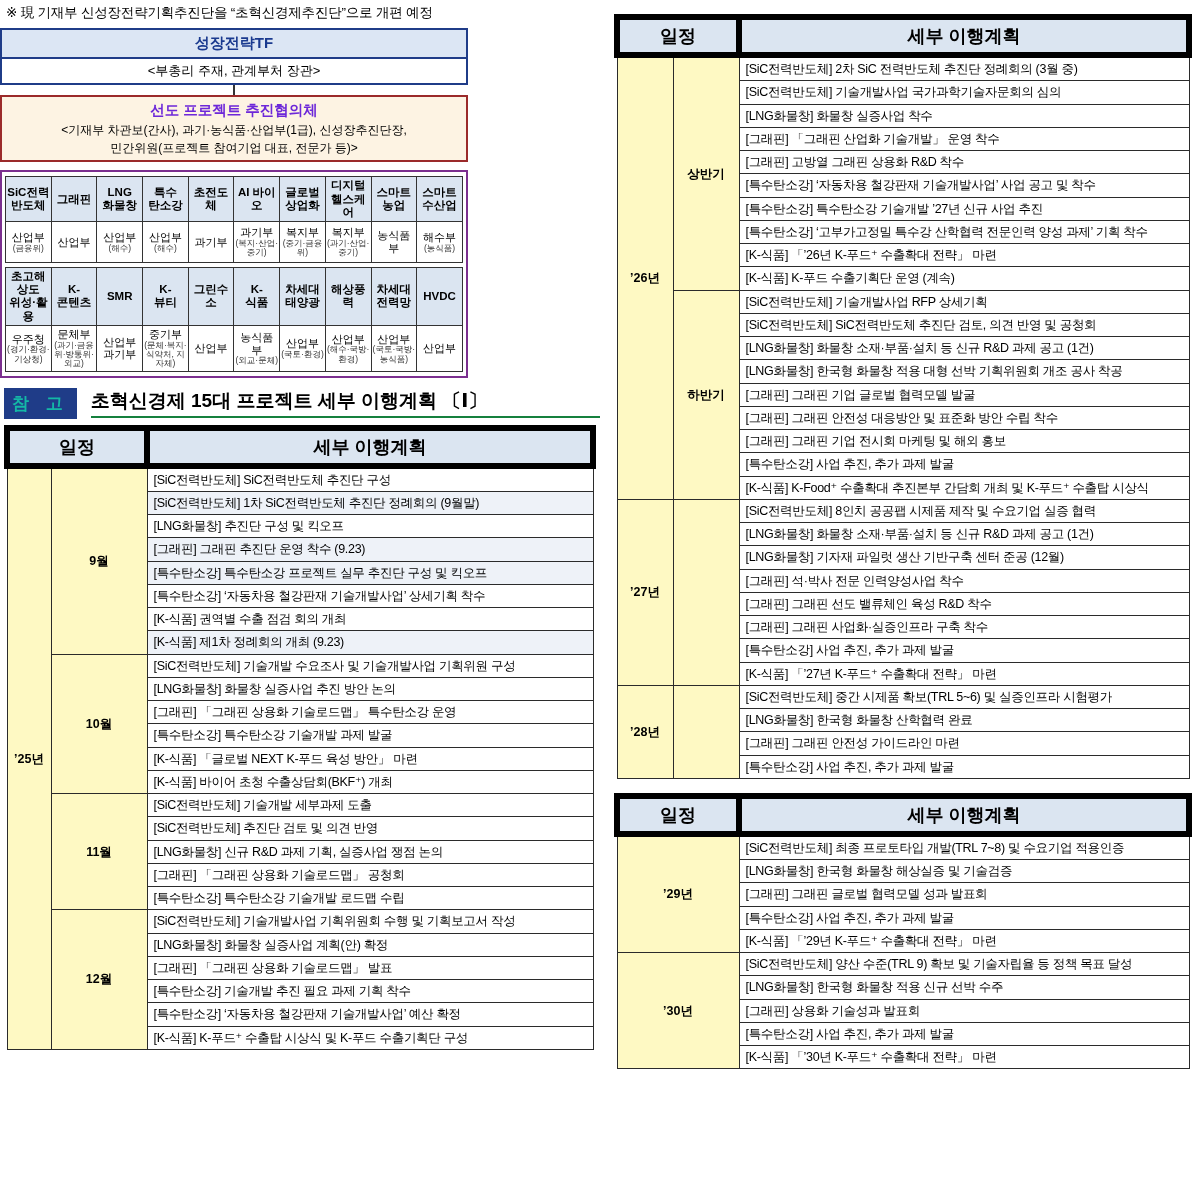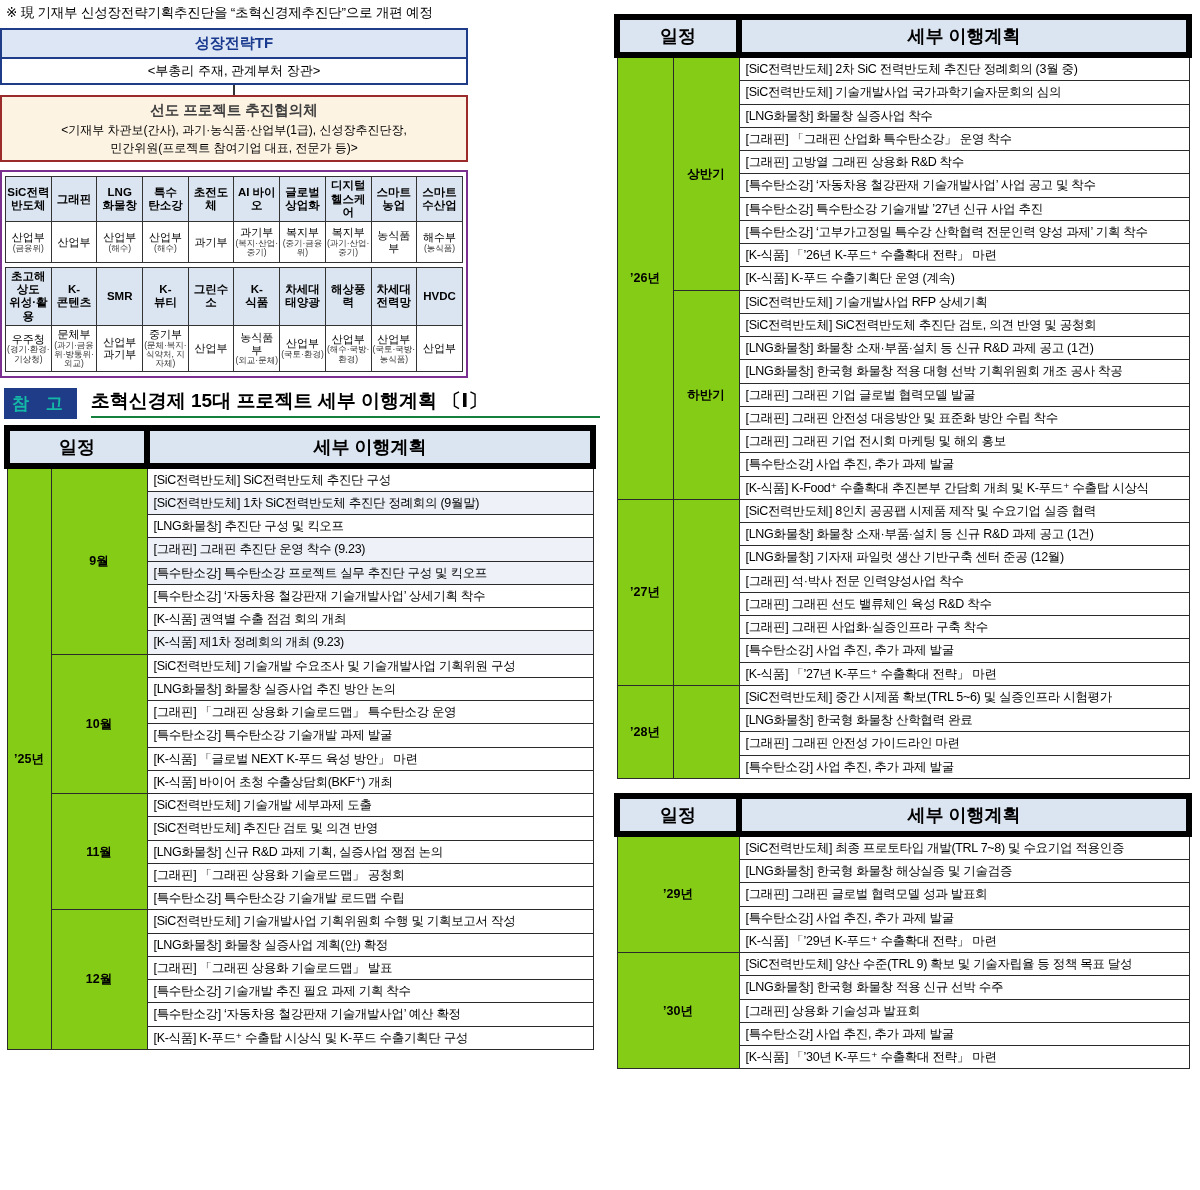--- a/index.html
+++ b/index.html
@@ -17,40 +17,40 @@
   
   .note{font-size:13.5px;padding:4px 0 6px 6px;white-space:nowrap;letter-spacing:-0.2px;}
 
   
   .org{position:relative;width:468px;}
   .box{box-sizing:border-box;text-align:center;}
   .tf{border:2px solid #1f3c88;background:#dce6f4;color:#1a3a8f;font-weight:bold;font-size:15px;padding:4px 0;}
   .tf-sub{border:2px solid #1f3c88;border-top:none;background:#fff;font-size:13px;padding:3px 0;}
   .connector{width:2px;height:10px;background:#333;margin:0 auto;}
   .council{border:2px solid #9b2a2a;background:#fdf3e3;padding:4px 0;}
-  .council .ct{color:#404040;font-weight:bold;font-size:14.5px;}
+  .council .ct{color:#6d28d9;font-weight:bold;font-size:14.5px;}
   .council .cs{font-size:12px;line-height:1.35;margin-top:2px;}
 
   .grid-wrap{border:2px solid #7b2f8f;margin-top:8px;padding:4px 3px;}
   table.cells{border-collapse:collapse;width:100%;table-layout:fixed;border-radius:6px;}
   table.cells td{border:1px solid #333;text-align:center;vertical-align:middle;font-size:11px;padding:2px 1px;line-height:1.15;}
   table.cells tr.head td{background:#dbe5f1;font-weight:bold;height:34px;font-size:11.5px;}
   table.cells tr.body td{background:#ffffff;height:36px;}
   .small{font-size:8.5px;color:#333;display:block;line-height:1.1;}
 
   
   .ref{display:flex;align-items:center;margin:10px 0 6px 4px;}
   .ref-badge{background:#1f3c88;color:#14b8a6;font-weight:bold;font-size:17px;padding:4px 8px;letter-spacing:6px;}
   .ref-title{font-weight:bold;font-size:19px;margin-left:14px;border-bottom:2px solid #15803d;padding-bottom:2px;flex:1;}
 
   
   table.plan{border-collapse:collapse;table-layout:fixed;}
   table.plan th{border:6px solid #000000;background:#dbe5f1;font-size:18px;font-weight:bold;padding:4px 0;}
   table.plan td{border:1px solid #2b2b2b;font-size:12.5px;padding:3px 6px;line-height:1.3;}
-  td.yr,td.per,td.mon{text-align:center;font-weight:bold;font-size:14px;background:#84cc16;}
+  td.yr,td.per,td.mon{text-align:center;font-weight:bold;font-size:14px;background:#fef9c3;}
   td.item{white-space:nowrap;letter-spacing:-0.3px;}
   .shade{background:#eef2f8;}
 
   .lp{width:586px;margin-left:4px;}
   .lp col.c1{width:44px;} .lp col.c2{width:96px;} .lp col.c3{width:446px;}
   .rp{width:572px;}
   .rp col.c1{width:56px;} .rp col.c2{width:66px;} .rp col.c3{width:450px;}
   .rp2{width:572px;margin-top:14px;}
   .rp2 col.c1{width:122px;} .rp2 col.c2{width:450px;}
 </style>
@@ -255,21 +255,21 @@
             <td class="per" rowspan="10">상반기</td>
             <td class="item">[SiC전력반도체] 2차 SiC 전력반도체 추진단 정례회의 (3월 중)</td>
           </tr>
           <tr>
             <td class="item">[SiC전력반도체] 기술개발사업 국가과학기술자문회의 심의</td>
           </tr>
           <tr>
             <td class="item">[LNG화물창] 화물창 실증사업 착수</td>
           </tr>
           <tr>
-            <td class="item">[그래핀] 「그래핀 산업화 특수탄소강」 운영 착수</td>
+            <td class="item">[그래핀] 「그래핀 산업화 기술개발」 운영 착수</td>
           </tr>
           <tr>
             <td class="item">[그래핀] 고방열 그래핀 상용화 R&amp;D 착수</td>
           </tr>
           <tr>
             <td class="item">[특수탄소강] ‘자동차용 철강판재 기술개발사업’ 사업 공고 및 착수</td>
           </tr>
           <tr>
             <td class="item">[특수탄소강] 특수탄소강 기술개발 ’27년 신규 사업 추진</td>
           </tr>

